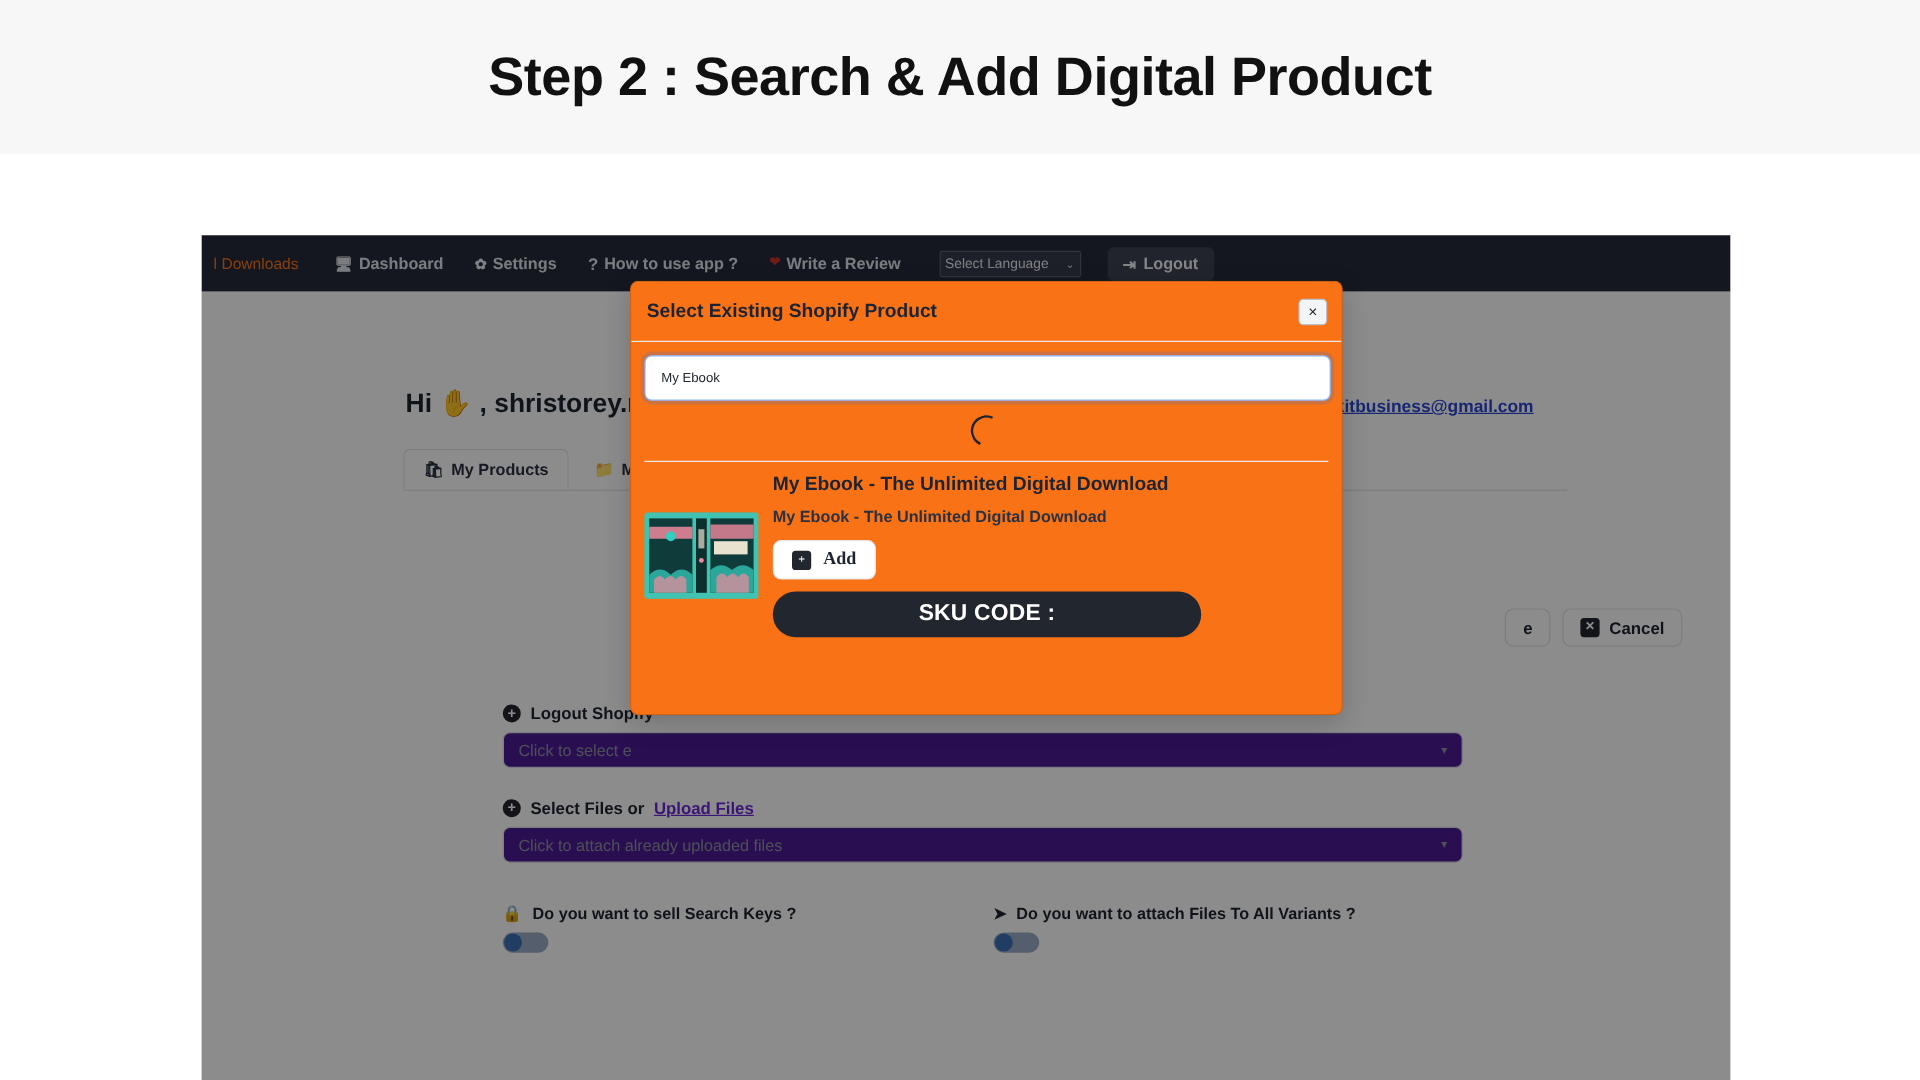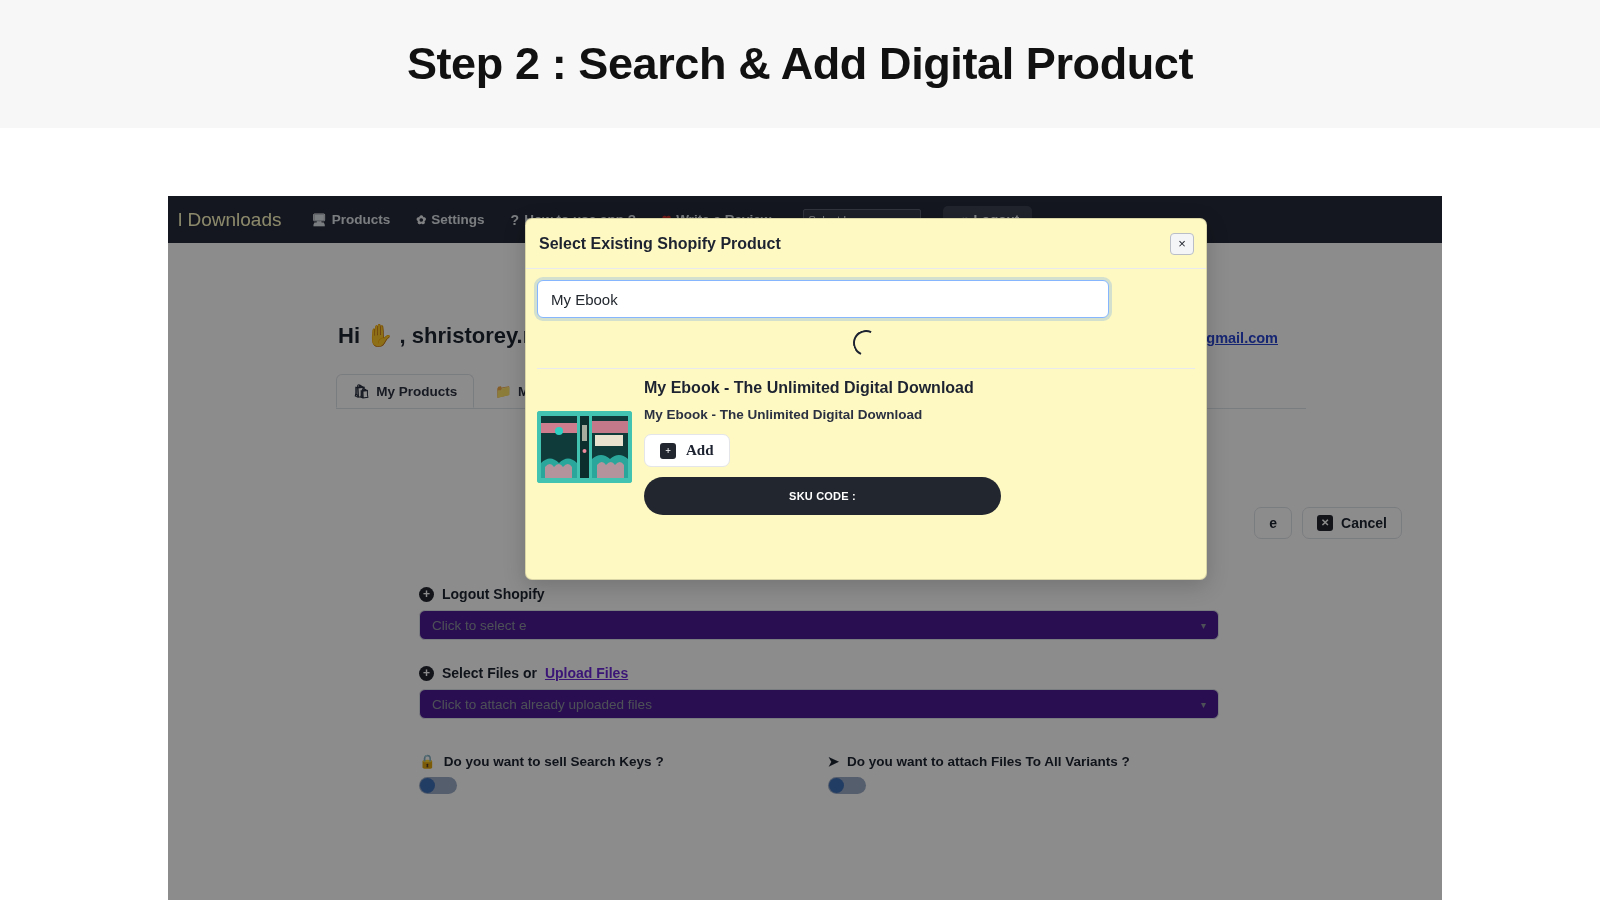--- a/index.html
+++ b/index.html
@@ -33,21 +33,21 @@
 
   
   .navbar {
     position: absolute; left: 0; top: 0; width: 1274px; height: 47px;
     background: #262b3a;
     display: flex; align-items: center;
     padding-left: 10px;
     color: #e9ecef;
   }
   .nav-brand {
-    font-size: 19px; color: #fef9c3; font-weight: 400;
+    font-size: 13px; color: #f97316; font-weight: 400;
     white-space: nowrap; margin-right: 30px;
   }
   .nav-link {
     font-size: 13.5px; color: #dfe3e8; font-weight: 600;
     margin-right: 26px; white-space: nowrap;
     display: inline-flex; align-items: center; gap: 5px;
   }
   .nav-ico { font-size: 12px; line-height: 1; }
   .nav-ico.gear { color: #e9ecef; }
   .nav-ico.q { font-weight: 700; font-size: 14px; }
@@ -174,23 +174,23 @@
 
   
   .overlay {
     position: absolute; left: 168px; top: 196px;
     width: 1274px; height: 704px;
     background: rgba(0,0,0,0.45);
   }
 
   
   .modal {
-    position: absolute; left: 525px; top: 218px;
-    width: 682px; height: 362px;
-    background: #fef9c3; border-radius: 7px;
+    position: absolute; left: 525px; top: 234px;
+    width: 594px; height: 362px;
+    background: #f97316; border-radius: 7px;
     border: 1px solid rgba(0,0,0,0.14);
     box-shadow: 0 6px 22px rgba(0,0,0,0.18);
     overflow: hidden;
   }
   .modal-head {
     height: 50px; border-bottom: 1px solid #e8eaee;
     display: flex; align-items: center; justify-content: space-between;
     padding: 0 12px 0 13px;
   }
   .modal-title { font-size: 16px; font-weight: 700; color: #1d2330; }
@@ -198,21 +198,21 @@
     width: 24px; height: 22px; border: 1px solid #b9bec7; border-radius: 4px;
     background: #f4f5f7; color: #22262f; font-size: 13px;
     display: flex; align-items: center; justify-content: center;
     line-height: 1;
   }
   .modal-search-wrap { padding: 11px 11px 0 11px; }
   .modal-search {
     width: 572px; height: 38px;
     border: 1px solid #86b7fe; border-radius: 6px;
     box-shadow: 0 0 0 3px rgba(13,110,253,0.18);
-    font-size: 15px; color: #23282f;
+    font-size: 11px; color: #23282f;
     padding: 0 13px;
     font-family: "Liberation Sans", sans-serif;
     outline: none;
     background: #fff;
   }
   .spinner-row { height: 50px; display: flex; align-items: center; justify-content: center; }
   .spinner {
     width: 26px; height: 26px; border-radius: 50%;
     border: 2.5px solid #1d2330;
     border-right-color: transparent; border-bottom-color: transparent;
@@ -238,40 +238,40 @@
     background: #ffffff; padding: 7px 15px;
     font-size: 15px; font-weight: 700; color: #1d2330;
     display: inline-flex; align-items: center; gap: 10px;
     font-family: "Liberation Serif", serif;
   }
   .sku-btn {
     margin: 10px 0 0 0; width: 357px; height: 38px;
     background: #22262f; color: #ffffff;
     border-radius: 19px;
     display: flex; align-items: center; justify-content: center;
-    font-size: 11px; font-weight: 700; letter-spacing: 0.2px;
+    font-size: 19px; font-weight: 700; letter-spacing: 0.2px;
   }
 </style>
 </head>
 <body>
 
 <div class="page">
 
   <div class="banner">
     <div class="banner-title">Step 2 : Search &amp; Add Digital Product</div>
   </div>
 
   <div class="app-frame">
 
     <div class="navbar">
       <div class="nav-brand">l Downloads</div>
 
       <div class="nav-link">
         <span class="nav-ico">🖥</span>
-        <span>Products</span>
+        <span>Dashboard</span>
       </div>
       <div class="nav-link">
         <span class="nav-ico gear">✿</span>
         <span>Settings</span>
       </div>
       <div class="nav-link">
         <span class="nav-ico q">?</span>
         <span>How to use app ?</span>
       </div>
       <div class="nav-link">

